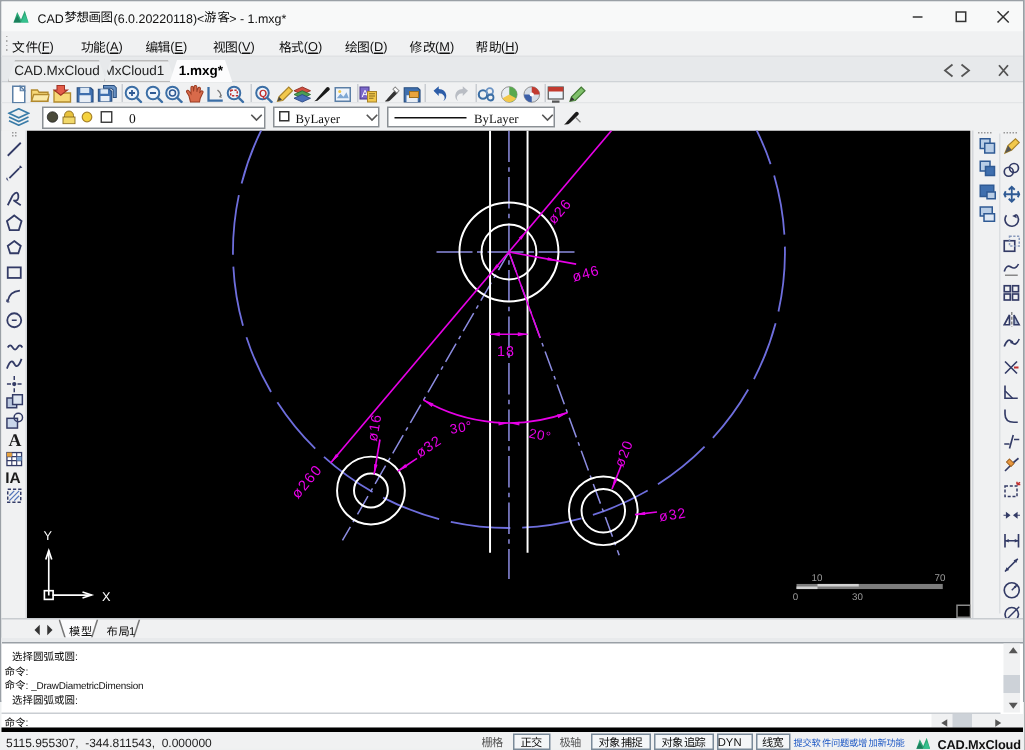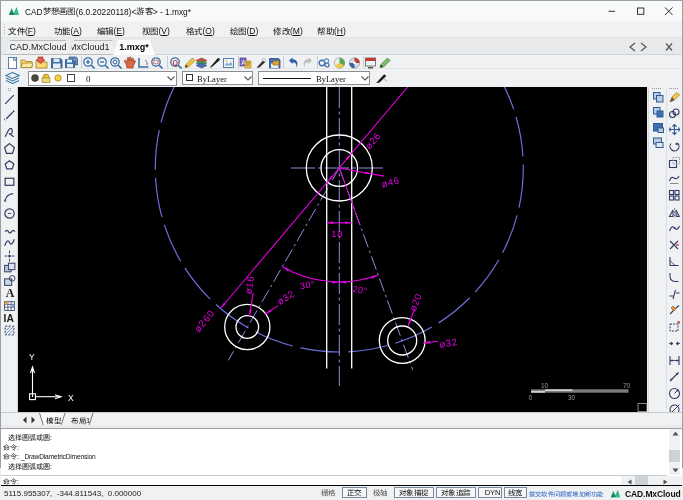--- a/index.html
+++ b/index.html
@@ -718,21 +718,21 @@
       <div class="abs" style="left:620px;top:48px;width:61px;height:11px;background:#f0f1f2">
         <svg class="abs" style="left:6px;top:3px" width="5" height="6" viewBox="0 0 5 6">
           <path d="M4.5 0.5 L0.5 3 L4.5 5.5 Z" fill="#555"></path>
         </svg>
         <div class="abs" style="left:14px;top:0;width:13px;height:11px;background:#cdd2d8"></div>
         <svg class="abs" style="left:42px;top:3px" width="5" height="6" viewBox="0 0 5 6">
           <path d="M0.5 0.5 L4.5 3 L0.5 5.5 Z" fill="#555"></path>
         </svg>
       </div>
     </div>
-    <div class="abs" style="left:0;top:484px;width:681px;height:14px;background:#f0f1f2;border-top:1px solid #000000">
+    <div class="abs" style="left:0;top:484px;width:681px;height:14px;background:#f0f1f2;border-top:3px solid #000000">
       <div class="abs" style="left:3px;top:3px;font-size:8px;color:#222">5115.955307,&nbsp; -344.811543,&nbsp; 0.000000</div>
       <div class="abs" style="left:316.0px;top:1px;width:22.0px;height:11px;font-size:7.5px;text-align:center;line-height:11px;color:#555"><svg class="c" viewBox="0 0 1000 1000">
           <use href="#u6805"></use>
         </svg><svg class="c" viewBox="0 0 1000 1000">
           <use href="#u683c"></use>
         </svg></div>
       <div class="abs" style="left:340.5px;top:1px;width:25.0px;height:11px;border:1px solid #7a8a99;background:#f4f6f8;font-size:7.5px;text-align:center;line-height:10px;color:#111"><svg class="c" viewBox="0 0 1000 1000">
           <use href="#u6b63"></use>
         </svg><svg class="c" viewBox="0 0 1000 1000">
           <use href="#u4ea4"></use>
@@ -753,21 +753,21 @@
         </svg></div>
       <div class="abs" style="left:434.5px;top:1px;width:40.0px;height:11px;border:1px solid #7a8a99;background:#f4f6f8;font-size:7.5px;text-align:center;line-height:10px;color:#111"><svg class="c" viewBox="0 0 1000 1000">
           <use href="#u5bf9"></use>
         </svg><svg class="c" viewBox="0 0 1000 1000">
           <use href="#u8c61"></use>
         </svg><svg class="c" viewBox="0 0 1000 1000">
           <use href="#u8ffd"></use>
         </svg><svg class="c" viewBox="0 0 1000 1000">
           <use href="#u8e2a"></use>
         </svg></div>
-      <div class="abs" style="left:476.5px;top:1px;width:24.0px;height:11px;border:1px solid #7a8a99;background:#f4f6f8;font-size:7.5px;text-align:right;line-height:10px;color:#111">DYN</div>
+      <div class="abs" style="left:476.5px;top:1px;width:24.0px;height:11px;border:1px solid #7a8a99;background:#f4f6f8;font-size:7.5px;text-align:left;line-height:10px;color:#111">DYN</div>
       <div class="abs" style="left:502.5px;top:1px;width:23.0px;height:11px;border:1px solid #7a8a99;background:#f4f6f8;font-size:7.5px;text-align:center;line-height:10px;color:#111"><svg class="c" viewBox="0 0 1000 1000">
           <use href="#u7ebf"></use>
         </svg><svg class="c" viewBox="0 0 1000 1000">
           <use href="#u5bbd"></use>
         </svg></div>
       <div class="abs" style="left:528px;top:4px;font-size:6.2px;color:#1a56c4"><svg class="c" viewBox="0 0 1000 1000">
           <use href="#u63d0"></use>
         </svg><svg class="c" viewBox="0 0 1000 1000">
           <use href="#u4ea4"></use>
         </svg><svg class="c" viewBox="0 0 1000 1000">

